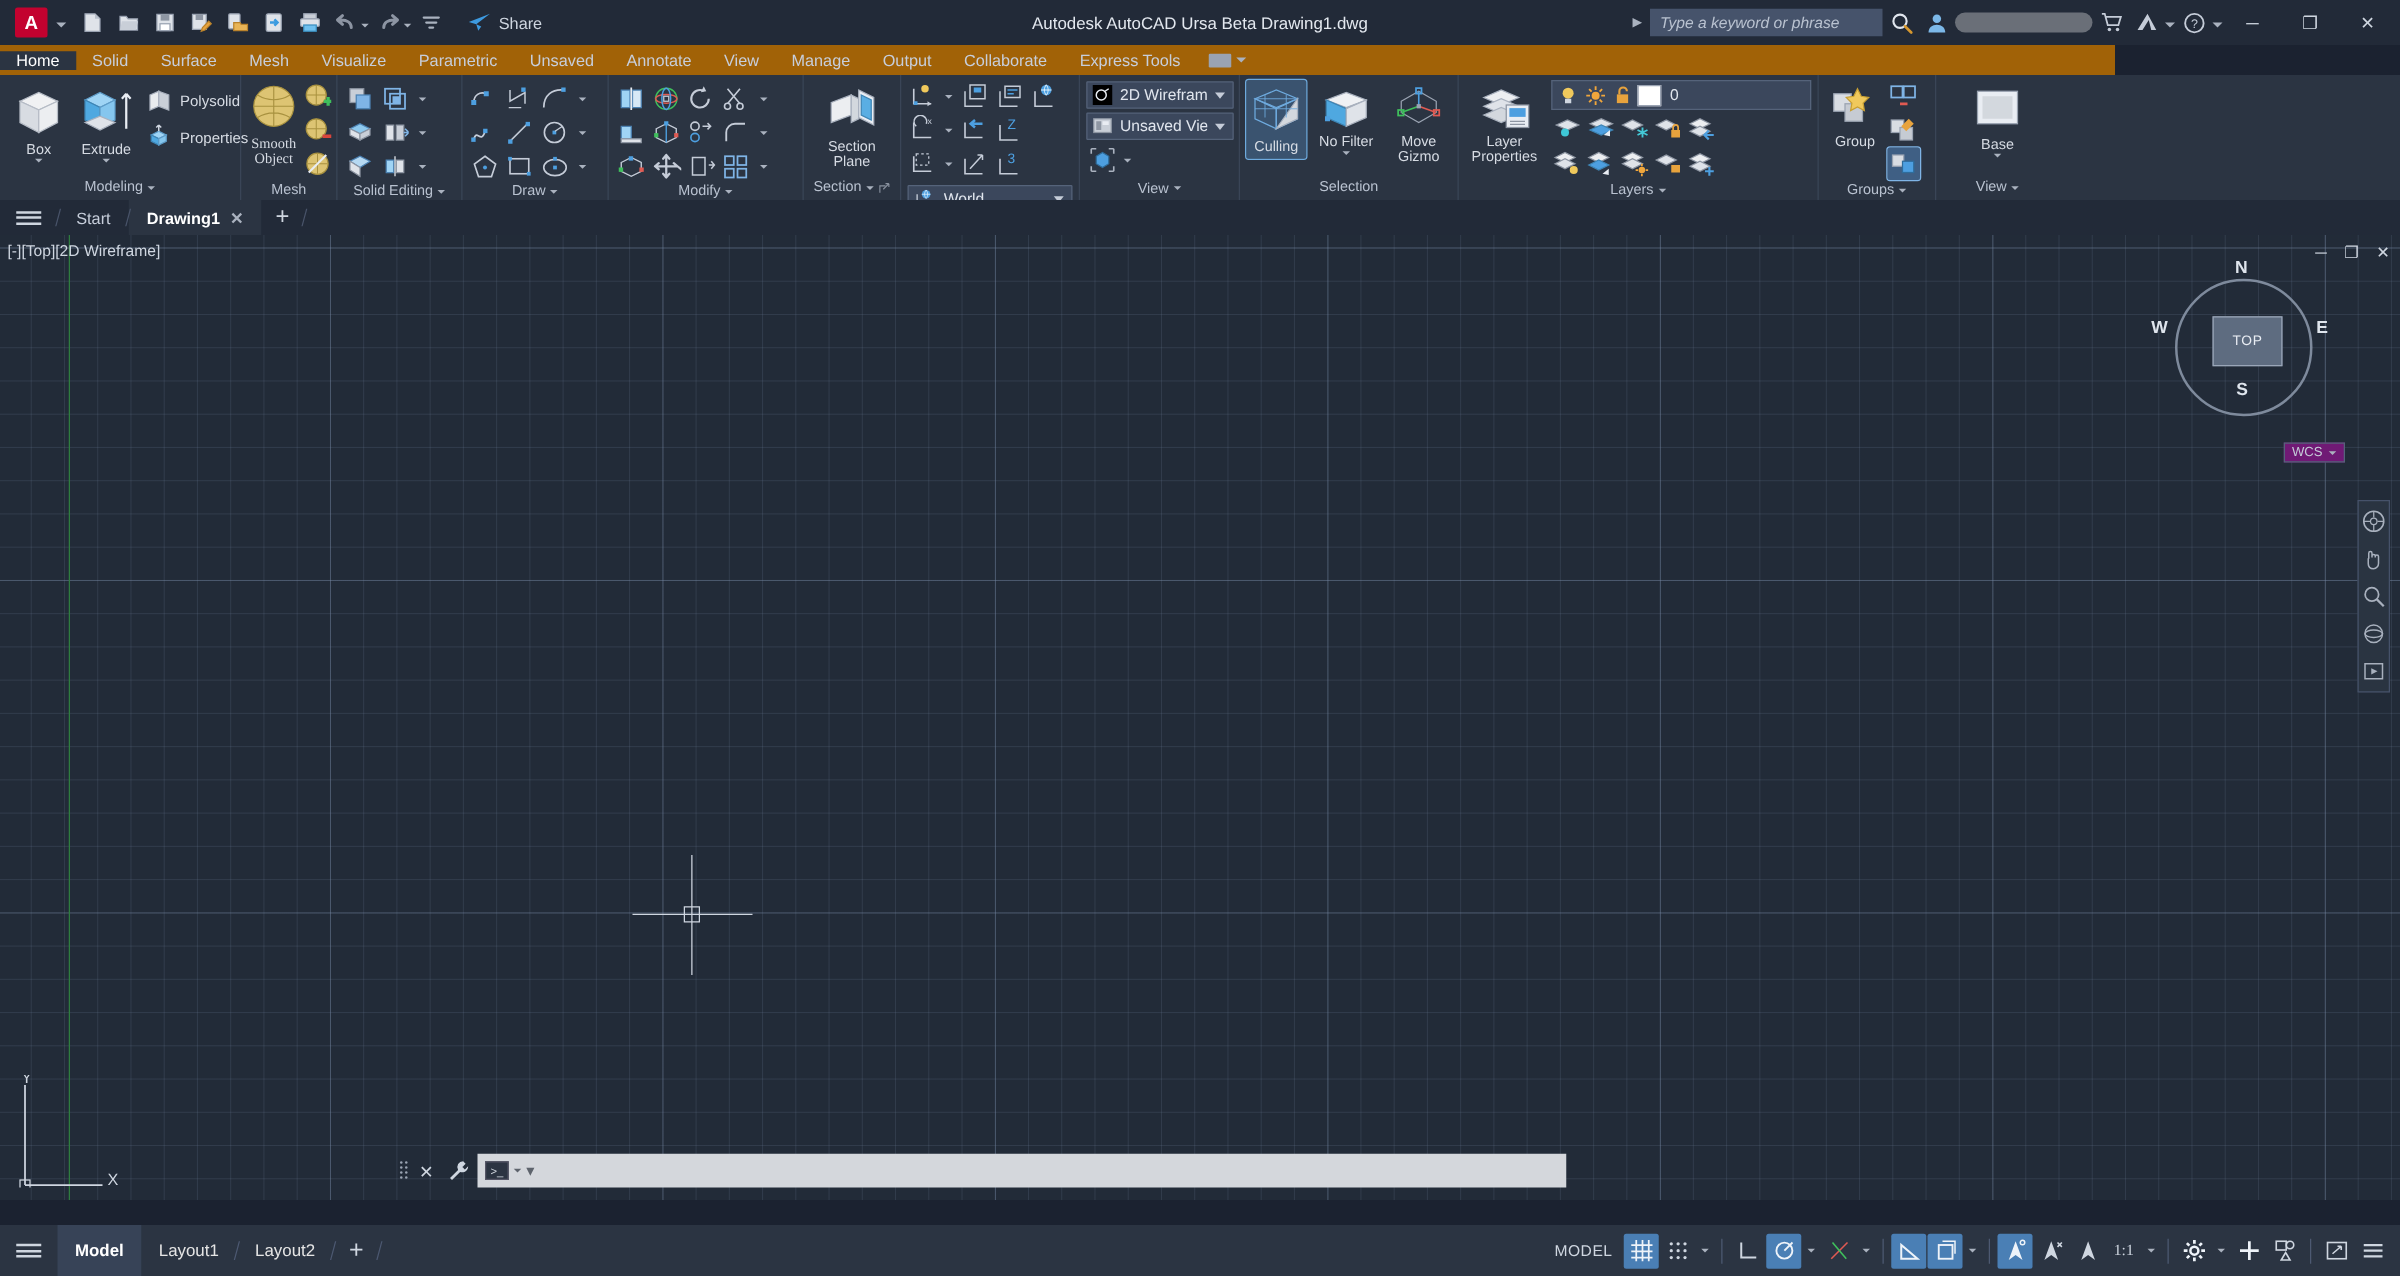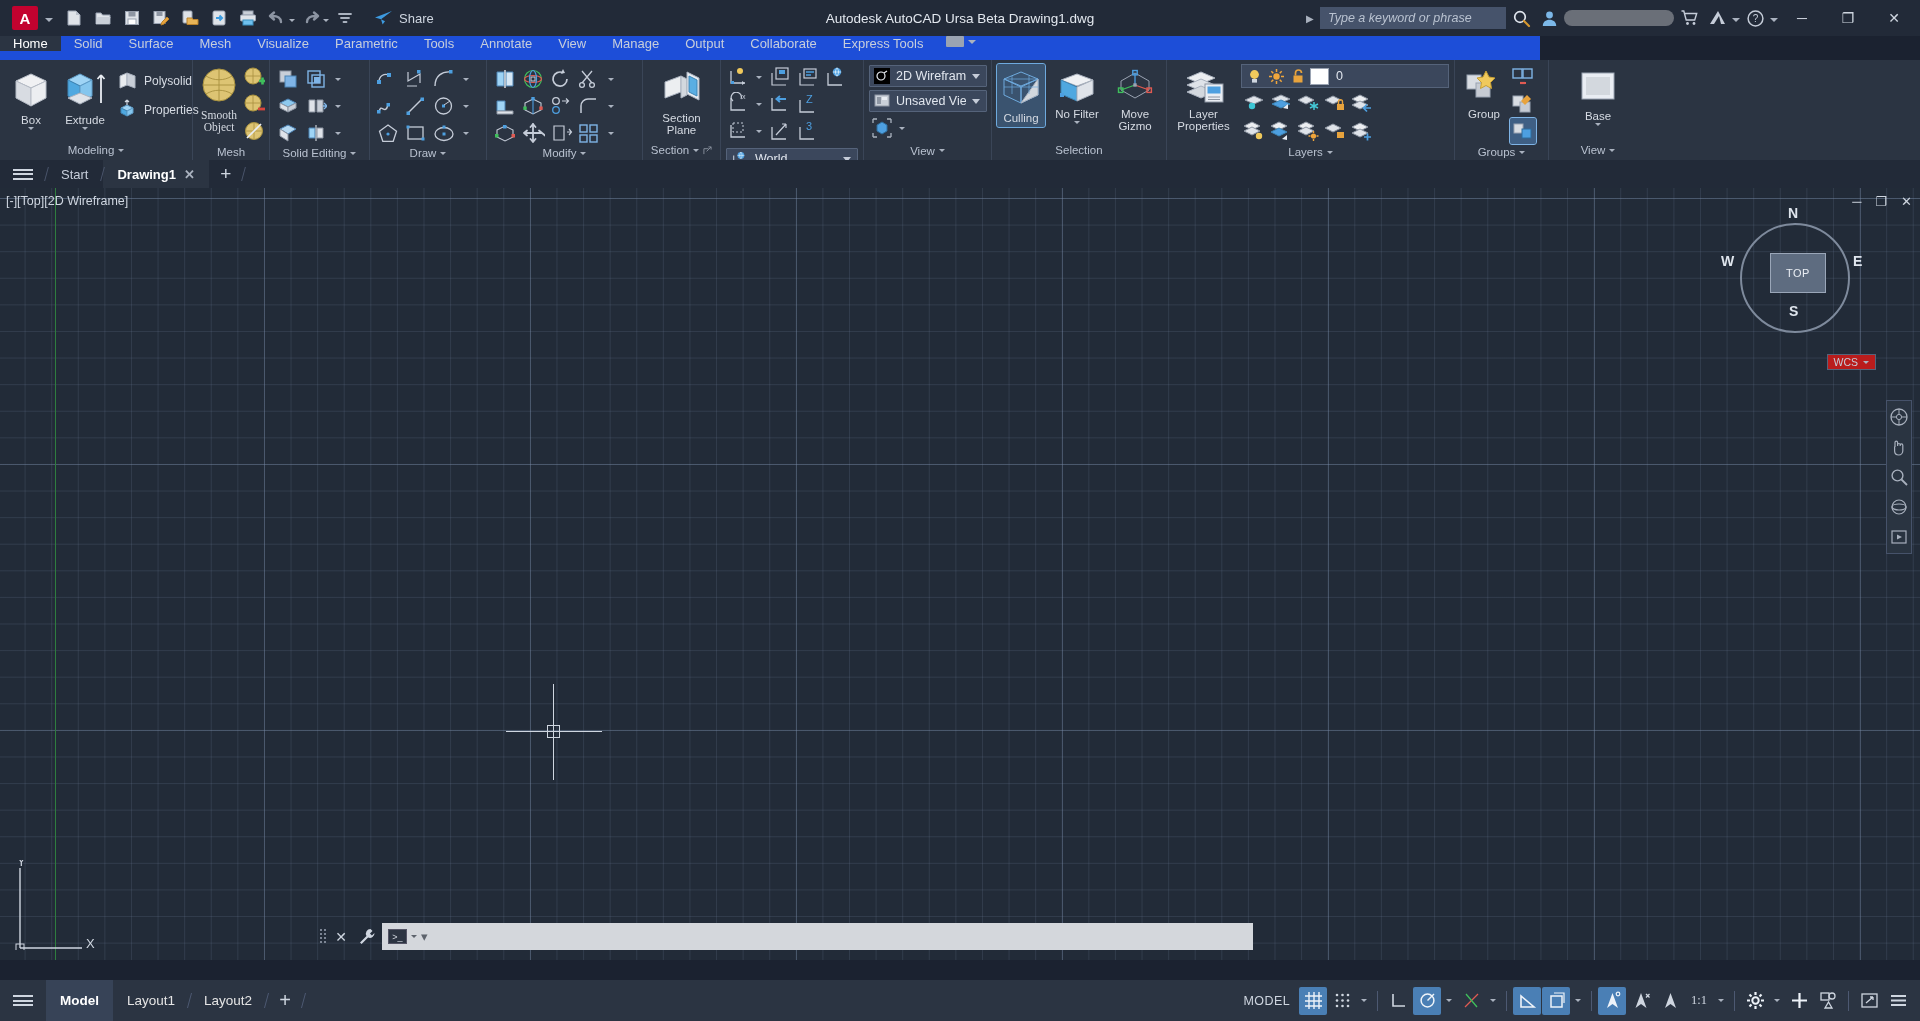--- a/index.html
+++ b/index.html
@@ -35,22 +35,22 @@
     width:186px;height:22px;background:#46536b;border:none;outline:none;
     color:#cfd6e0;font-style:italic;font-size:12.5px;padding:0 8px;
     font-family:"Liberation Sans",sans-serif;
   }
   .searchbox::placeholder{ color:#b9c2d0; font-style:italic; }
   .userblob{ width:110px;height:16px;background:#6a6f78;border-radius:8px; }
   .winbtn{ width:44px;height:36px;display:flex;align-items:center;justify-content:center;color:#cfd6e0;font-size:14px;cursor:pointer; }
 
   
   .ribtabs{
-    position:absolute;left:0;top:36px;width:1540px;height:24px;
-    background:#1d4ed8; display:flex; align-items:flex-start; font-size:13px;
+    position:absolute;left:0;top:36px;width:1692px;height:24px;
+    background:#a16207; display:flex; align-items:center; font-size:13px;
   }
   .rtab{ padding:0 13px;display:flex;align-items:center;color:#c7cedb;cursor:pointer; white-space:nowrap;}
   .rtab.active{ background:#2b3442; color:#ffffff; }
   .rtabfiller{ flex:1; }
   .rtabmini{ display:flex;align-items:center;gap:4px;padding:0 10px; }
   .minibox{ width:18px;height:11px;background:#9aa3b2;border-radius:1px; }
 
   
   .ribbon{
     position:absolute;left:0;top:60px;width:1920px;height:100px;
@@ -129,21 +129,21 @@
   .viewcube{ position:absolute;right:60px;top:25px;width:130px;height:130px; }
   .vc-ring{ position:absolute;left:10px;top:10px;width:110px;height:110px;border-radius:50%;
             border:2px solid #7e8a9c; }
   .vc-face{ position:absolute;left:40px;top:40px;width:56px;height:40px;background:#5e6c80;
             border:1px solid #9aa6b8;display:flex;align-items:center;justify-content:center;
             font-size:11px;color:#e9edf3;letter-spacing:.5px;cursor:pointer;}
   .vc-n,.vc-s,.vc-e,.vc-w{ position:absolute;font-size:14px;color:#dfe5ed;font-weight:bold;cursor:pointer;}
   .vc-n{ left:58px;top:-8px; } .vc-s{ left:59px;top:90px; }
   .vc-e{ left:123px;top:40px; } .vc-w{ left:-9px;top:40px; }
   .wcs{ position:absolute;right:44px;top:166px;display:flex;align-items:center;gap:5px;
-        background:#b91c1c;border:1px solid #55637a;padding:1px 6px;font-size:10.5px;color:#c5ccd8;cursor:pointer;}
+        background:#701a75;border:1px solid #55637a;padding:1px 6px;font-size:10.5px;color:#c5ccd8;cursor:pointer;}
 
   
   .navbar{ position:absolute;right:8px;top:212px;width:26px;background:#2a3441;border:1px solid #4a5costs;
            border:1px solid #46526a;display:flex;flex-direction:column;align-items:center;padding:5px 0;gap:8px;}
   .navbar .n{ width:22px;height:22px;display:flex;align-items:center;justify-content:center;cursor:pointer;}
 
   
   .cmdline{
     position:absolute;left:318px;bottom:10px;width:935px;height:27px;
     display:flex;align-items:center;gap:2px;
@@ -301,21 +301,21 @@
     </div>
   </div>
 
   <div class="ribtabs">
     <div class="rtab active">Home</div>
     <div class="rtab">Solid</div>
     <div class="rtab">Surface</div>
     <div class="rtab">Mesh</div>
     <div class="rtab">Visualize</div>
     <div class="rtab">Parametric</div>
-    <div class="rtab">Tools</div>
+    <div class="rtab">Unsaved</div>
     <div class="rtab">Annotate</div>
     <div class="rtab">View</div>
     <div class="rtab">Manage</div>
     <div class="rtab">Output</div>
     <div class="rtab">Collaborate</div>
     <div class="rtab">Express Tools</div>
     <div class="rtabmini">
       <div class="minibox"></div>
       <i class="caret"></i>
     </div>

